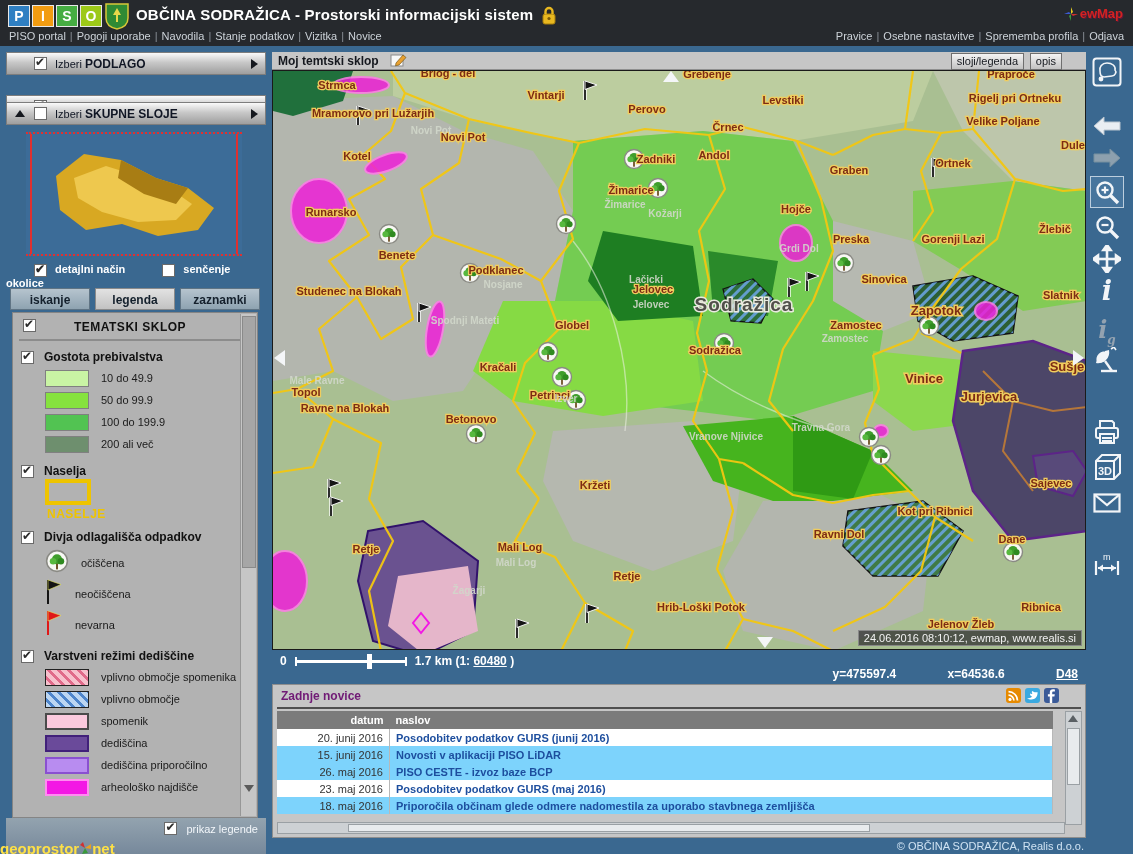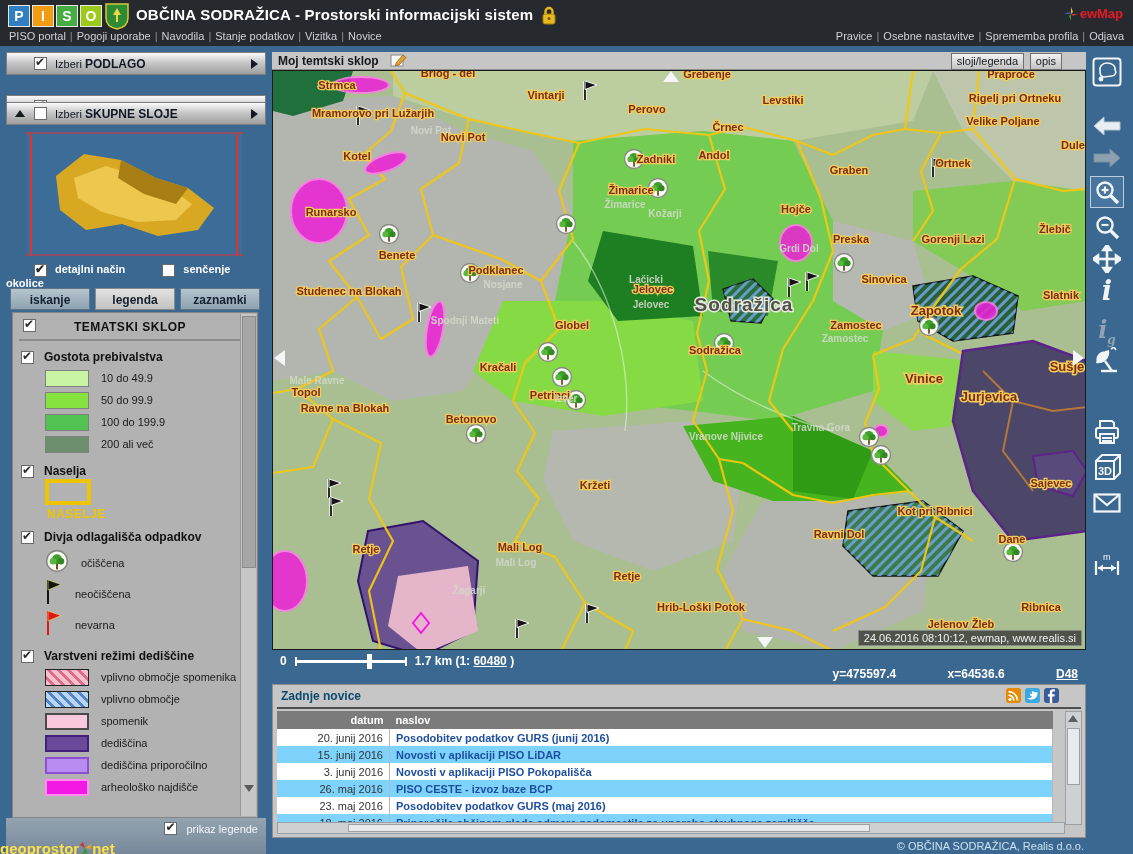--- a/index.html
+++ b/index.html
@@ -99,21 +99,21 @@
   #scale-track{position:relative;width:108px;height:9px;margin:0 8px;border-left:2px solid #fff;border-right:2px solid #fff;}
   #scale-track .bar{position:absolute;left:0;top:3px;width:100%;height:3px;background:#fff;}
   #scale-handle{position:absolute;left:70px;top:-3px;width:5px;height:15px;background:#fff;cursor:ew-resize;}
   #scale-label a{color:#fff;}
   #coords{position:absolute;left:0;top:17px;width:806px;text-align:right;font-size:12px;font-weight:bold;}
   #coords span{margin-left:48px;}
   #coords .datum{text-decoration:underline;cursor:pointer;}
   
   #news{position:absolute;left:272px;top:684px;width:814px;height:154px;background:#c6c6c6;
         border:1px solid #8e8e8e;box-sizing:border-box;}
-  #news-title{position:absolute;left:8px;top:4px;font-size:12px;font-weight:bold;color:#0c4a6e;}
+  #news-title{position:absolute;left:8px;top:4px;font-size:12px;font-weight:bold;color:#701a75;}
   #news-icons{position:absolute;right:26px;top:3px;display:flex;gap:4px;}
   .soc{width:15px;height:15px;border-radius:3px;position:relative;cursor:pointer;}
   #news-hr{position:absolute;left:4px;right:4px;top:22px;border-top:2px solid #4f4f4f;}
   #news-table{position:absolute;left:4px;top:26px;width:776px;border-collapse:collapse;font-size:11px;}
   #news-table th{background:#7b7b7b;color:#fff;text-align:left;font-size:11px;height:16px;padding:1px 6px;font-weight:bold;}
   #news-table td{height:15px;padding:1px 6px;border-right:1px solid #b8b8b8;}
   #news-table tr.odd td{background:#fff;} #news-table tr.even td{background:#7dd3fc;}
   #news-table td.date{width:100px;text-align:right;color:#333;}
   #news-table td.ttl a{color:#1d4e9e;font-weight:bold;text-decoration:none;cursor:pointer;}
   #news-vscroll{position:absolute;right:3px;top:26px;width:15px;height:112px;background:#cdd1d4;border:1px solid #9aa0a4;}
@@ -573,24 +573,20 @@
         </thead>
       <tbody id="news-tbody">
           <tr class="odd">
             <td class="date">20. junij 2016</td>
             <td class="ttl"><a>Posodobitev podatkov GURS (junij 2016)</a></td>
           </tr>
           <tr class="even">
             <td class="date">15. junij 2016</td>
             <td class="ttl"><a>Novosti v aplikaciji PISO LiDAR</a></td>
           </tr>
-          <tr class="odd">
-            <td class="date">3. junij 2016</td>
-            <td class="ttl"><a>Novosti v aplikaciji PISO Pokopališča</a></td>
-          </tr>
           <tr class="even">
             <td class="date">26. maj 2016</td>
             <td class="ttl"><a>PISO CESTE - izvoz baze BCP</a></td>
           </tr>
           <tr class="odd">
             <td class="date">23. maj 2016</td>
             <td class="ttl"><a>Posodobitev podatkov GURS (maj 2016)</a></td>
           </tr>
           <tr class="even">
             <td class="date">18. maj 2016</td>

